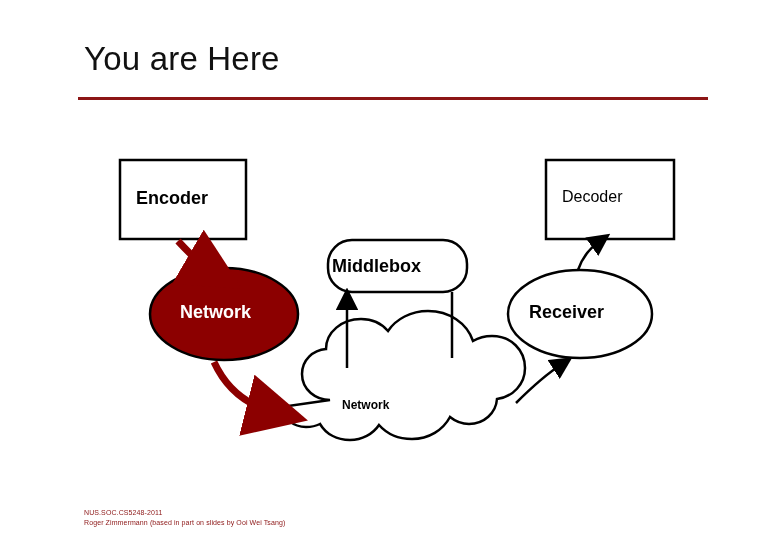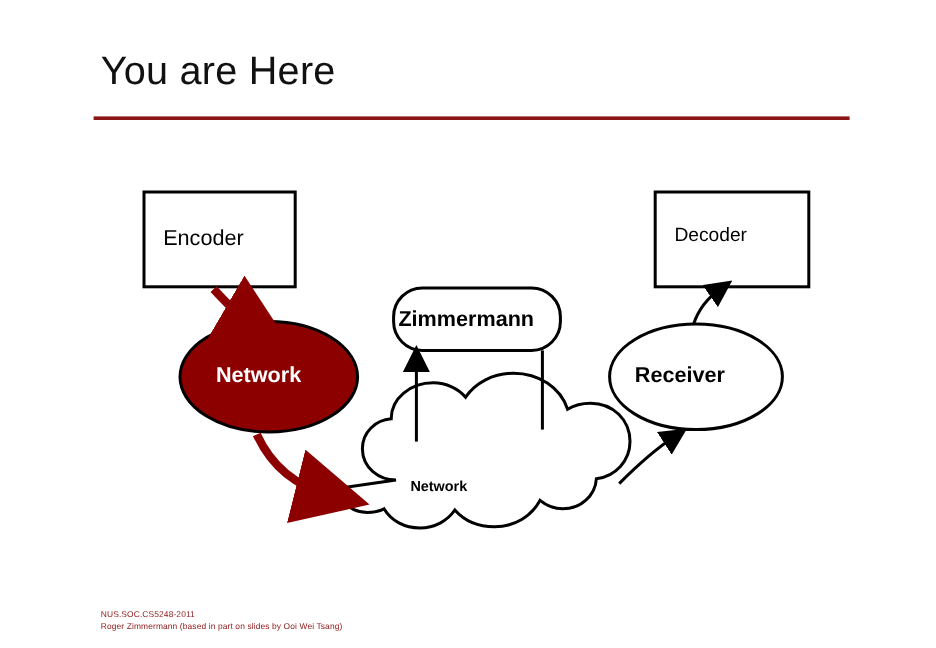--- a/index.html
+++ b/index.html
@@ -53,21 +53,21 @@
     left: 0;
     top: 0;
   }
   .boxlabel {
     position: absolute;
     font-size: 17px;
     color: #000000;
     font-weight: bold;
     white-space: nowrap;
   }
-  .node-encoder-label { left: 136px; top: 88px; font-weight: normal; font-size: 18px; }
+  .node-encoder-label { left: 136px; top: 88px; font-weight: bold; font-size: 18px; }
   .node-decoder-label { left: 562px; top: 88px; font-weight: normal; font-size: 16px; }
   .node-middlebox-label { left: 332px; top: 156px; font-size: 18px; }
   .node-sender-label { left: 180px; top: 202px; color: #ffffff; font-size: 18px; }
   .node-receiver-label { left: 529px; top: 202px; font-size: 18px; }
   .node-network-label { left: 342px; top: 298px; font-size: 12px; }
   
   .footer {
     position: absolute;
     left: 84px;
     top: 508px;
@@ -135,21 +135,21 @@
 
       <path d="M578,170 C582,158 590,148 600,141" fill="none" stroke="#000000" stroke-width="2.5" marker-end="url(#arrowBlack)"></path>
 
       <path d="M347,268 L347,200" fill="none" stroke="#000000" stroke-width="2.5" marker-end="url(#arrowBlack)"></path>
 
       <path d="M452,192 L452,258" fill="none" stroke="#000000" stroke-width="2.5"></path>
     </svg>
 
     <div class="boxlabel node-encoder-label">Encoder</div>
     <div class="boxlabel node-decoder-label">Decoder</div>
-    <div class="boxlabel node-middlebox-label">Zimmermann</div>
+    <div class="boxlabel node-middlebox-label">Middlebox</div>
     <div class="boxlabel node-sender-label">Network</div>
     <div class="boxlabel node-receiver-label">Receiver</div>
     <div class="boxlabel node-network-label">Network</div>
   </div>
 
   <div class="footer">
     <div>NUS.SOC.CS5248-2011</div>
     <div>Roger Zimmermann (based in part on slides by Ooi Wei Tsang)</div>
   </div>
 

